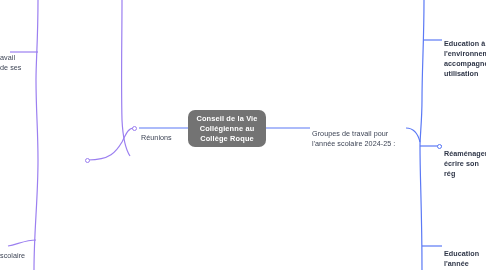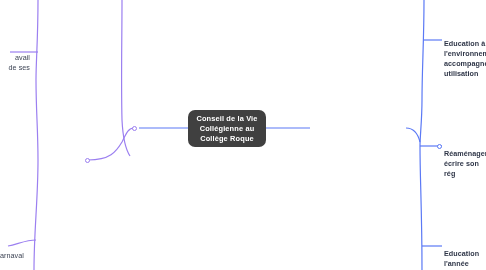--- a/index.html
+++ b/index.html
@@ -25,21 +25,21 @@
     top: 0;
     width: 486px;
     height: 270px;
     overflow: visible;
   }
   .node {
     position: absolute;
     box-sizing: border-box;
   }
   .central {
-    background: #404040;
+    background: #737373;
     color: #ffffff;
     border-radius: 7px;
     text-align: center;
     font-size: 7.4px;
     line-height: 10px;
     font-weight: bold;
     letter-spacing: 0.15px;
     padding: 6px 4px;
     display: flex;
     align-items: center;
@@ -100,42 +100,48 @@
   </svg>
 
   <div class="dot purple" style="left:85px; top:158px;"></div>
   <div class="dot purple" style="left:132px; top:126px;"></div>
   <div class="dot blue" style="left:437px; top:144px;"></div>
 
   <div class="node central" style="left:188px; top:110px; width:78px; height:37px;">
     <span>Conseil de la Vie Collégienne au Collège Roque</span>
   </div>
 
+  <div class="node leaf" style="left:141px; top:123px; width:46px;">
+    <span>Réunions</span>
+  </div>
 
 
+  <div class="node leaf" style="left:312px; top:119px; width:96px;">
+    <span>Groupes de travail pour l'année scolaire 2024-25 :</span>
+  </div>
 
   <div class="node leaf bold" style="left:444px; top:29px; width:44px;">
     <span>Education à
 l'environnemen
 accompagne
 utilisation</span>
   </div>
 
   <div class="node leaf bold" style="left:444px; top:139px; width:44px;">
     <span>Réaménager
 écrire son rég</span>
   </div>
 
   <div class="node leaf bold" style="left:444px; top:239px; width:44px;">
     <span>Education
 l'année</span>
   </div>
 
-  <div class="node leaf" style="left:0px; top:43px; width:30px;text-align:right;">
+  <div class="node leaf" style="left:0px; top:43px; width:30px;">
     <span>avail
 de ses</span>
   </div>
 
   <div class="node leaf" style="left:0px; top:241px; width:30px;">
-    <span>arnaval</span>
+    <span>scolaire</span>
   </div>
 
 </div>
 
 </body></html>

